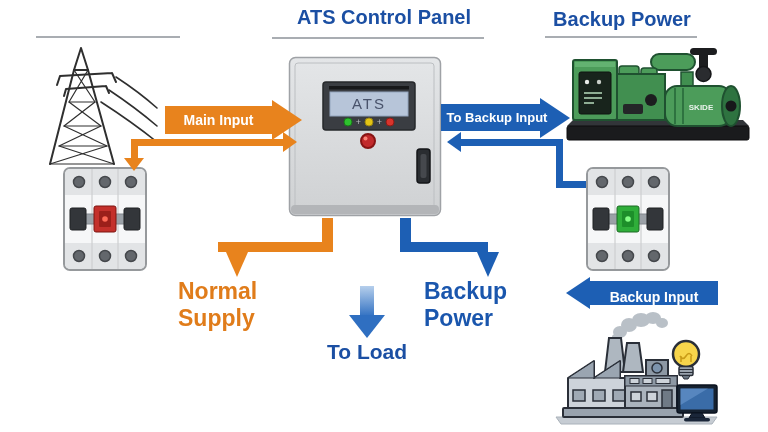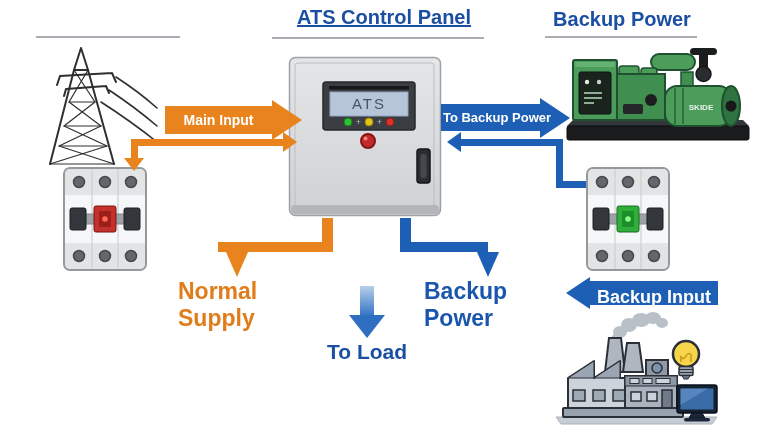--- a/index.html
+++ b/index.html
@@ -22,21 +22,21 @@
   .toload-text{position:absolute;font-weight:bold;font-size:21px;color:#1b4fa3;text-align:center;width:120px;}
   svg{display:block;}
 </style>
 </head>
 <body>
 
 <div class="stage">
 
   <div class="underline" style="left:36px;top:36px;width:144px;"></div>
 
-  <div class="title" style="left:274px;top:6px;width:220px;text-decoration:underline;">ATS Control Panel</div>
+  <div class="title" style="left:274px;top:6px;width:220px;">ATS Control Panel</div>
   <div class="underline" style="left:272px;top:37px;width:212px;"></div>
 
   <div class="title" style="left:532px;top:8px;width:180px;">Backup Power</div>
   <div class="underline" style="left:545px;top:36px;width:152px;"></div>
 
   <svg class="abs" style="left:24px;top:44px;" width="135" height="124" viewBox="0 0 135 124">
     <g stroke="#2f2f2f" stroke-width="2" fill="none" stroke-linecap="round">
       <path d="M57,4 L50,26 M57,4 L64,26 M50,26 L64,26"></path>
       <path d="M36,32 L88,29 M36,32 L33,41 M88,29 L92,38"></path>
       <path d="M42,45 L82,42 M42,45 L40,52 M82,42 L85,49"></path>
@@ -210,27 +210,27 @@
 
   <div class="shaft shaft-o" style="left:165px;top:106px;width:107px;height:28px;"></div>
   <div class="tri" style="left:272px;top:100px;border-top:20px solid transparent;border-bottom:20px solid transparent;border-left:30px solid #e8831d;"></div>
   <div class="flow-label" style="left:165px;top:106px;width:107px;height:28px;font-size:14px;">Main Input</div>
 
   <div class="tri" style="left:283px;top:132px;border-top:10px solid transparent;border-bottom:10px solid transparent;border-left:14px solid #e8831d;"></div>
   <div class="tri" style="left:124px;top:158px;border-left:10px solid transparent;border-right:10px solid transparent;border-top:13px solid #e8831d;"></div>
 
   <div class="shaft shaft-b" style="left:441px;top:104px;width:99px;height:27px;"></div>
   <div class="tri" style="left:540px;top:98px;border-top:20px solid transparent;border-bottom:20px solid transparent;border-left:30px solid #1d5fb4;"></div>
-  <div class="flow-label" style="left:441px;top:104px;width:112px;height:27px;font-size:13px;">To Backup Power</div>
+  <div class="flow-label" style="left:441px;top:104px;width:112px;height:27px;font-size:13px;">To Backup Input</div>
 
   <div class="tri" style="left:447px;top:132px;border-top:10px solid transparent;border-bottom:10px solid transparent;border-right:14px solid #1d5fb4;"></div>
 
   <div class="shaft shaft-b" style="left:590px;top:281px;width:128px;height:24px;"></div>
   <div class="tri" style="left:566px;top:277px;border-top:16px solid transparent;border-bottom:16px solid transparent;border-right:24px solid #1d5fb4;"></div>
-  <div class="flow-label" style="left:590px;top:281px;width:128px;height:32px;font-size:18px;">Backup Input</div>
+  <div class="flow-label" style="left:590px;top:281px;width:128px;height:32px;font-size:14px;">Backup Input</div>
 
   <svg class="abs" style="left:349px;top:286px;" width="36" height="52" viewBox="0 0 36 52">
     <defs>
       <linearGradient id="lgrad" x1="0" y1="0" x2="0" y2="1">
         <stop offset="0" stop-color="#b6cfec"></stop>
           <stop offset="1" stop-color="#2f6fc1"></stop>
       </linearGradient>
     </defs>
     <rect x="11" y="0" width="14" height="31" fill="url(#lgrad)"></rect>
     <polygon points="0,29 36,29 18,52" fill="#2f6fc1"></polygon>

